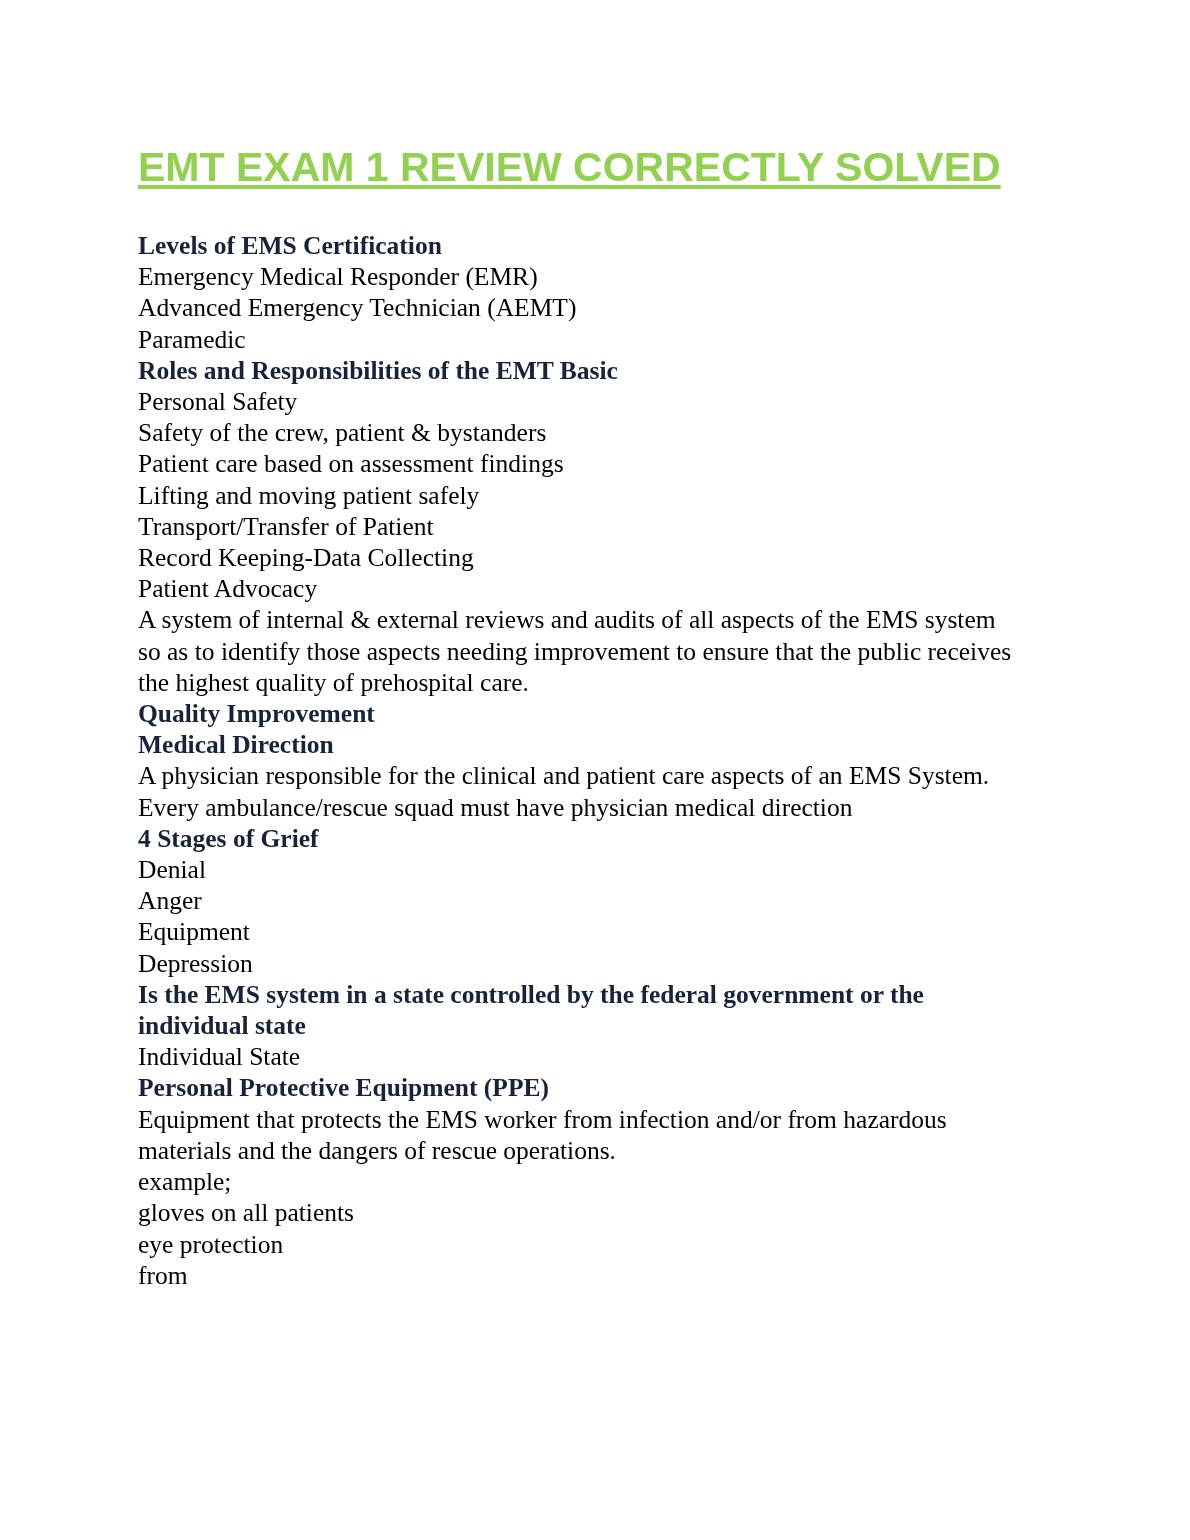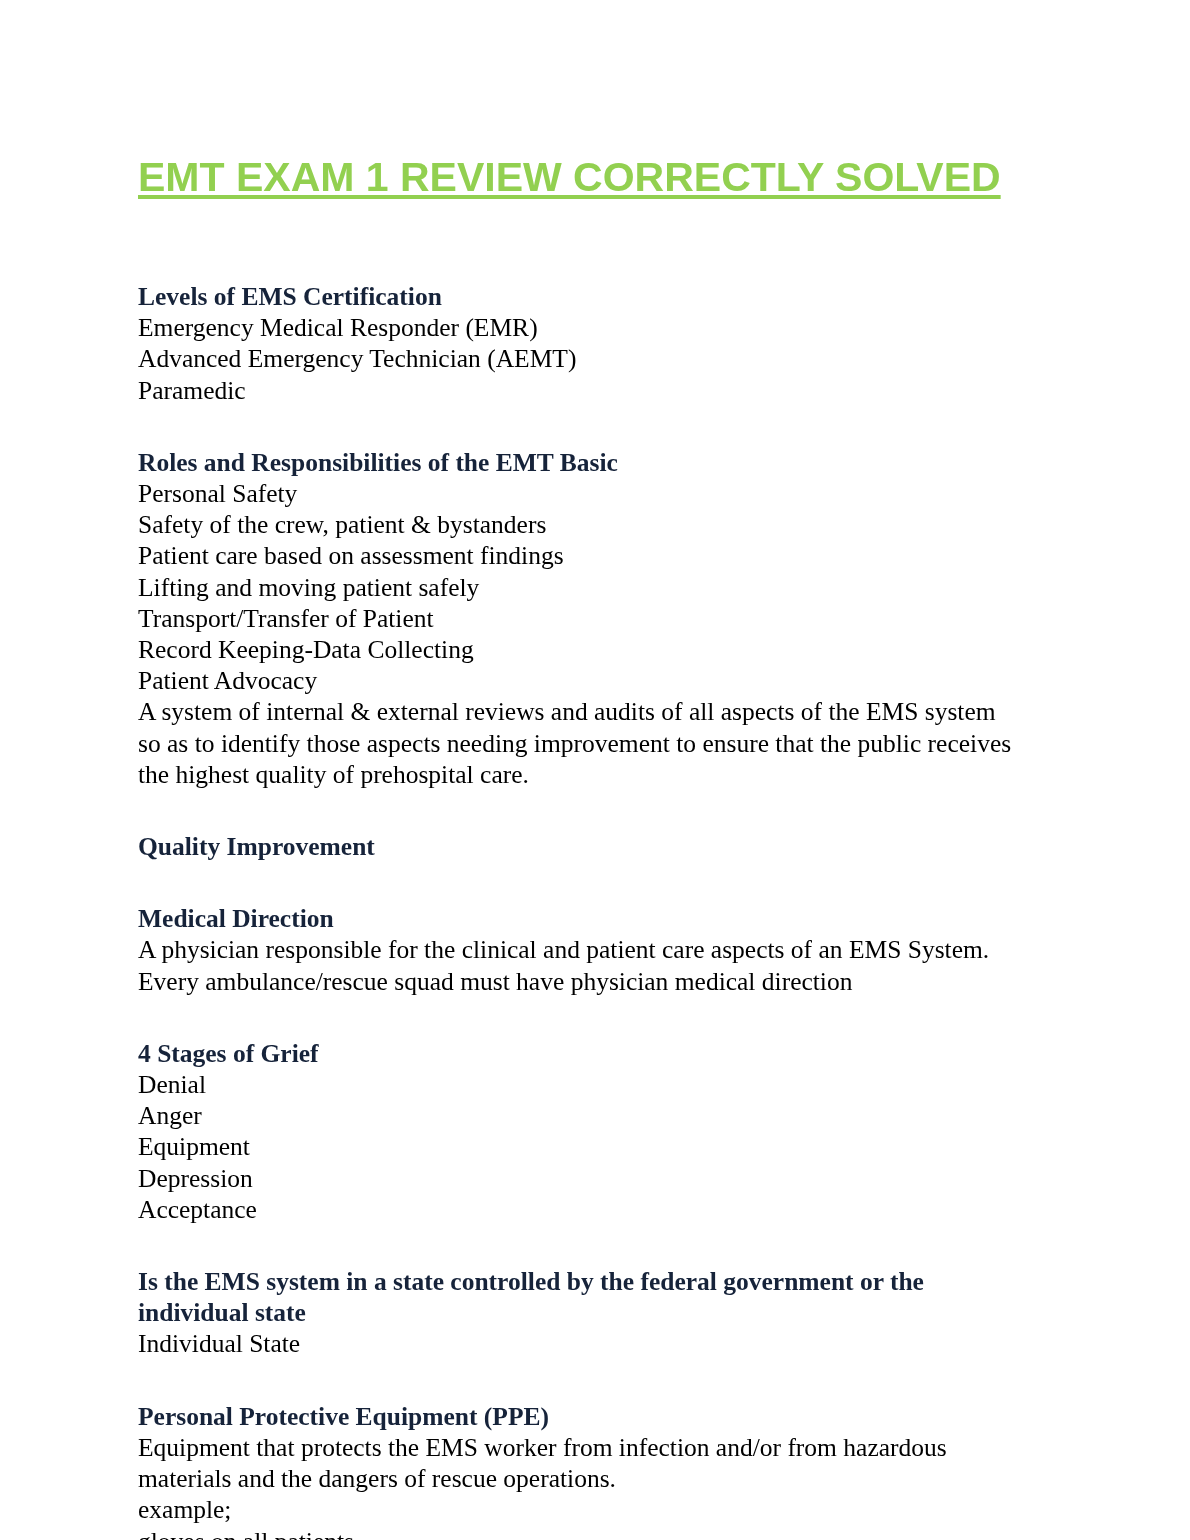--- a/index.html
+++ b/index.html
@@ -11,21 +11,21 @@
     width: 1190px;
     height: 1540px;
     font-family: "Liberation Serif", serif;
     color: #000000;
     position: relative;
     overflow: hidden;
   }
   .page {
     position: absolute;
     left: 0;
-    top: 16px;
+    top: 6px;
     width: 1190px;
     height: 1136px;
     background: #ffffff;
   }
   .doc-title {
     position: absolute;
     left: 138px;
     top: 138px;
     width: 930px;
     font-family: "Liberation Sans", sans-serif;
@@ -46,21 +46,20 @@
   .line {
     font-family: "Liberation Serif", serif;
     font-size: 25.5px;
     line-height: 31.2px;
     color: #000000;
     white-space: pre-wrap;
   }
   .line.bold {
     font-weight: 700;
     color: #16233a;
-    margin-top: 41px;
   }
 </style>
 </head>
 <body>
 
 <div class="page">
 
   <div class="doc-title">EMT EXAM 1 REVIEW CORRECTLY SOLVED</div>
 
   <div class="body-block">
@@ -78,21 +77,20 @@
       <div class="line">Patient Advocacy</div>
       <div class="line">A system of internal &amp; external reviews and audits of all aspects of the EMS system so as to identify those aspects needing improvement to ensure that the public receives the highest quality of prehospital care.</div>
       <div class="line bold">Quality Improvement</div>
       <div class="line bold">Medical Direction</div>
       <div class="line">A physician responsible for the clinical and patient care aspects of an EMS System. Every ambulance/rescue squad must have physician medical direction</div>
       <div class="line bold">4 Stages of Grief</div>
       <div class="line">Denial</div>
       <div class="line">Anger</div>
       <div class="line">Equipment</div>
       <div class="line">Depression</div>
-      <div class="line">Acceptance</div>
       <div class="line bold">Is the EMS system in a state controlled by the federal government or the individual state</div>
       <div class="line">Individual State</div>
       <div class="line bold">Personal Protective Equipment (PPE)</div>
       <div class="line">Equipment that protects the EMS worker from infection and/or from hazardous materials and the dangers of rescue operations.</div>
       <div class="line">example;</div>
       <div class="line">gloves on all patients</div>
       <div class="line">eye protection</div>
       <div class="line">from</div>
     </div>
 

